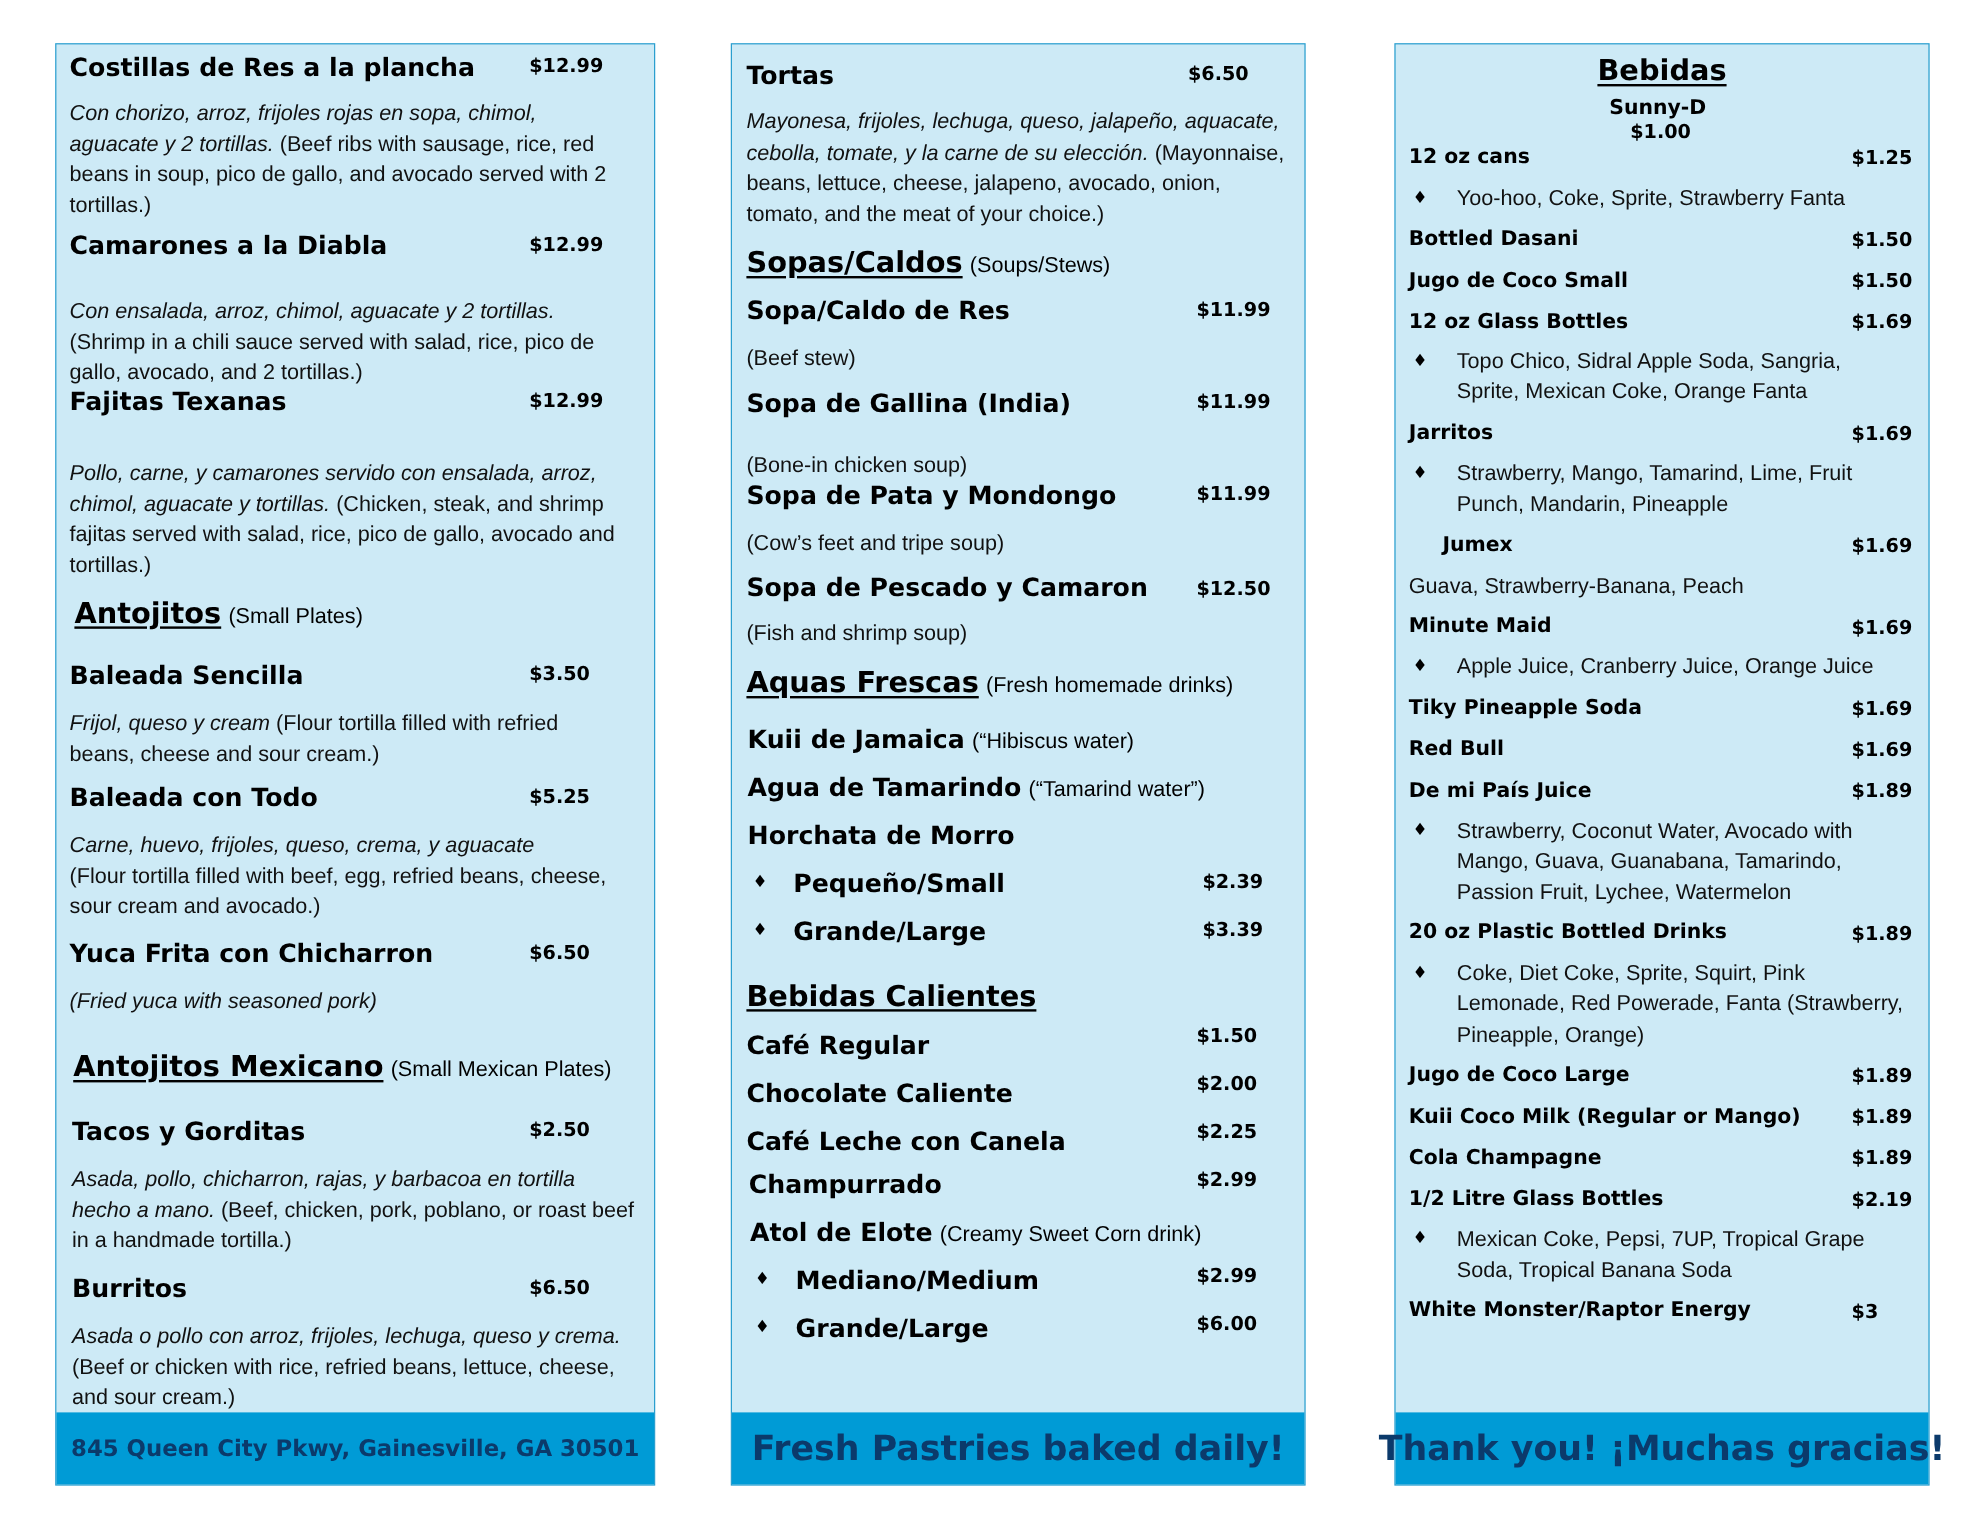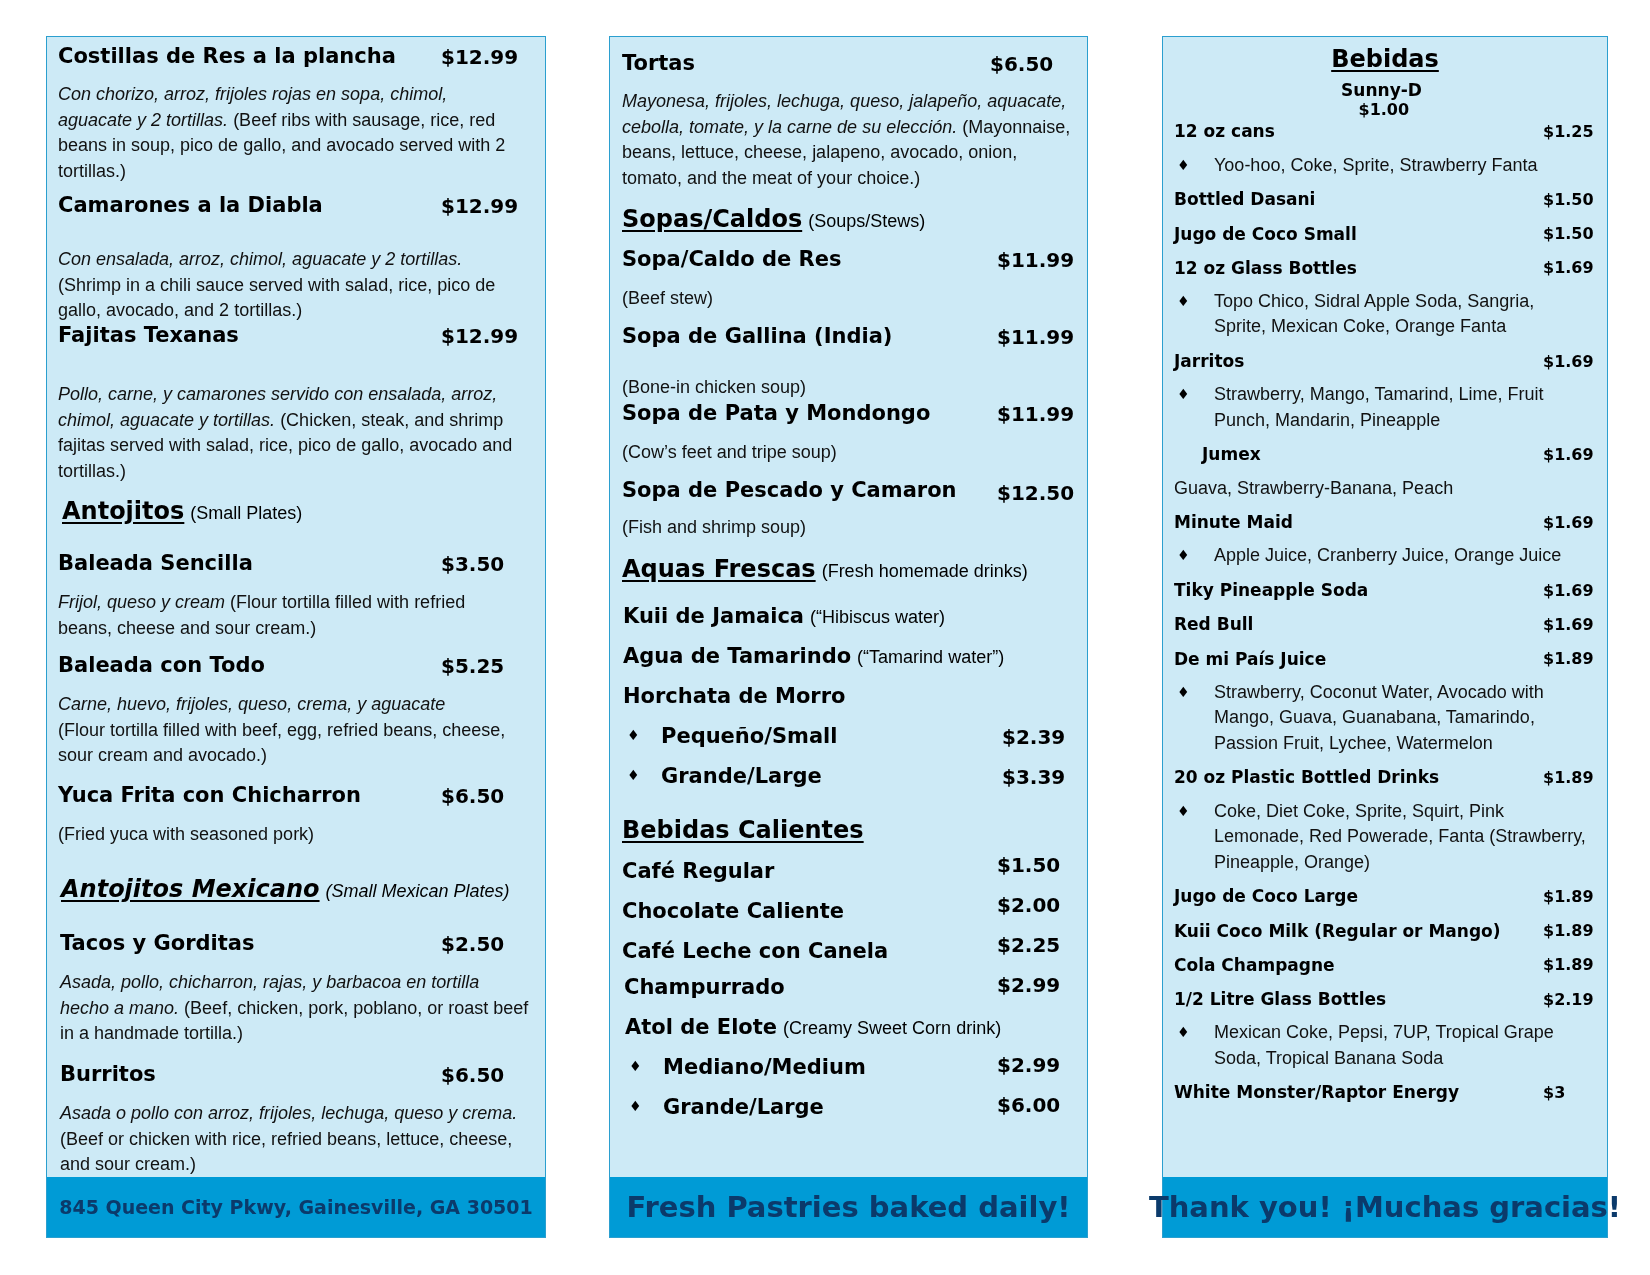--- a/index.html
+++ b/index.html
@@ -10,21 +10,21 @@
   #p1 { left:46px; width:500px; }
   #p2 { left:609px; width:479px; }
   #p3 { left:1162px; width:446px; }
   .footer { position:absolute; left:0; right:0; bottom:0; height:60px; background:#009bd6;
             display:flex; align-items:center; justify-content:center; color:#0b3a6b;
             font-weight:bold; font-family:"DejaVu Sans", sans-serif; white-space:nowrap; }
   #p1 .footer { font-size:19px; }
   #p2 .footer, #p3 .footer { font-size:29px; }
   .abs { position:absolute; }
   .name { font-family:"DejaVu Sans", sans-serif; font-weight:bold; font-size:21px; white-space:nowrap; }
-  .price { font-family:"DejaVu Sans", sans-serif; font-weight:bold; font-size:20px; white-space:nowrap; }
+  .price { font-family:"DejaVu Sans", sans-serif; font-weight:bold; font-size:16px; white-space:nowrap; }
   .desc { font-family:"Liberation Sans", sans-serif; font-size:18px; line-height:25.5px; color:#111; }
   .desc i { font-style:italic; }
   .sec { font-family:"DejaVu Sans", sans-serif; font-weight:bold; font-size:24px; text-decoration:underline;
          text-underline-offset:3px; white-space:nowrap; }
   .sub { font-family:"Liberation Sans", sans-serif; font-size:18px; font-weight:normal; text-decoration:none; display:inline-block; margin-left:6px; }
   .bname { font-family:"DejaVu Sans", sans-serif; font-weight:bold; font-size:17px; white-space:nowrap; }
   .bprice { font-family:"DejaVu Sans", sans-serif; font-weight:bold; font-size:16px; white-space:nowrap; }
   .bdesc { font-family:"Liberation Sans", sans-serif; font-size:18px; line-height:25.5px; color:#111; }
   .diamond { font-size:14px; }
 </style>
@@ -59,23 +59,23 @@
   <div class="abs desc" style="left:11px;top:553px;width:460px;">
     <i>Frijol, queso y cream</i> <span>(Flour tortilla filled with refried beans, cheese and sour cream.)</span>
   </div>
   <div class="abs name" style="left:11px;top:616px;">Baleada con Todo</div>
   <div class="abs price" style="left:394px;top:617px;">$5.25</div>
   <div class="abs desc" style="left:11px;top:655px;width:460px;">
     <i>Carne, huevo, frijoles, queso, crema, y aguacate</i><br><span>(Flour tortilla filled with beef, egg, refried beans, cheese, sour cream and avocado.)</span>
   </div>
   <div class="abs name" style="left:11px;top:746px;">Yuca Frita con Chicharron</div>
   <div class="abs price" style="left:394px;top:747px;">$6.50</div>
-  <div class="abs desc" style="left:11px;top:785px;width:460px;">(Fried yuca with seasoned pork)</div>
-
-  <div class="abs sec" style="left:14px;top:838px;font-style:italic;">
+  <div class="abs desc" style="left:11px;top:785px;width:460px;font-style:italic;">(Fried yuca with seasoned pork)</div>
+
+  <div class="abs sec" style="left:14px;top:838px;">
     <span>Antojitos Mexicano</span><span class="sub">(Small Mexican Plates)</span>
   </div>
   <div class="abs name" style="left:13px;top:894px;">Tacos y Gorditas</div>
   <div class="abs price" style="left:394px;top:895px;">$2.50</div>
   <div class="abs desc" style="left:13px;top:933px;width:470px;">
     <i>Asada, pollo, chicharron, rajas, y barbacoa en tortilla hecho a mano.</i> <span>(Beef, chicken, pork,  poblano, or roast beef in a handmade tortilla.)</span>
   </div>
   <div class="abs name" style="left:13px;top:1025px;">Burritos</div>
   <div class="abs price" style="left:394px;top:1026px;">$6.50</div>
   <div class="abs desc" style="left:13px;top:1064px;width:460px;">

